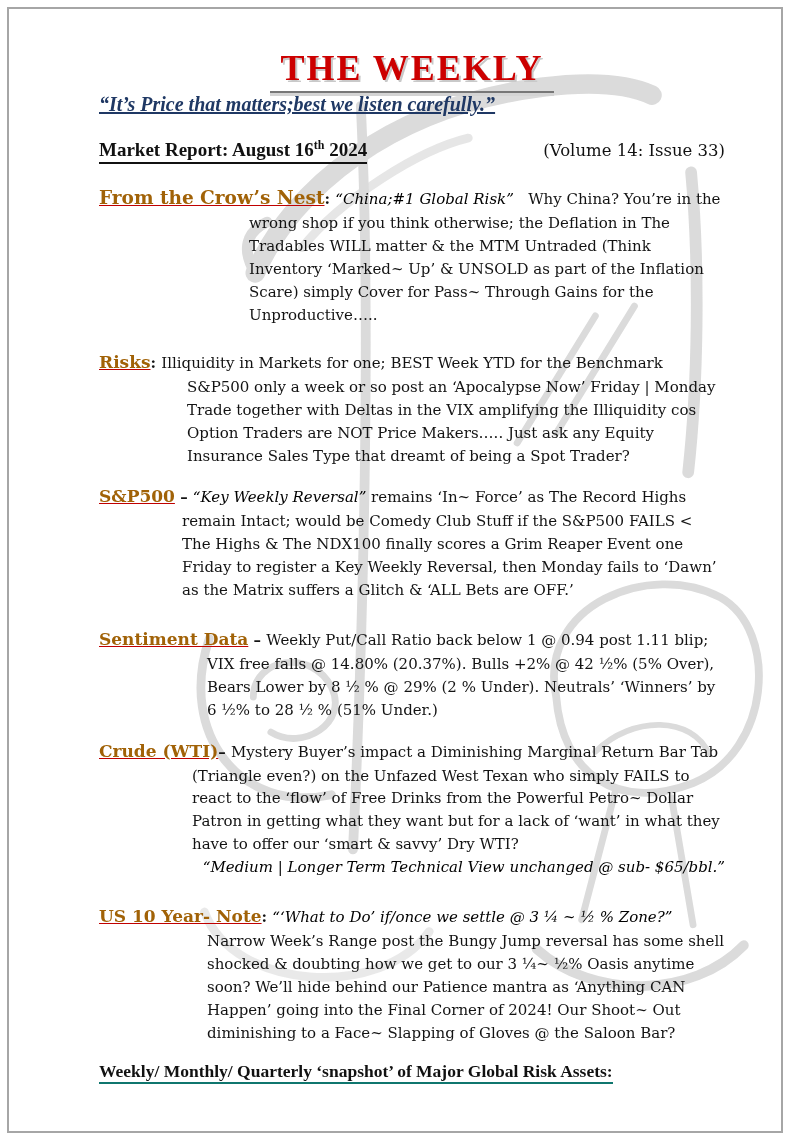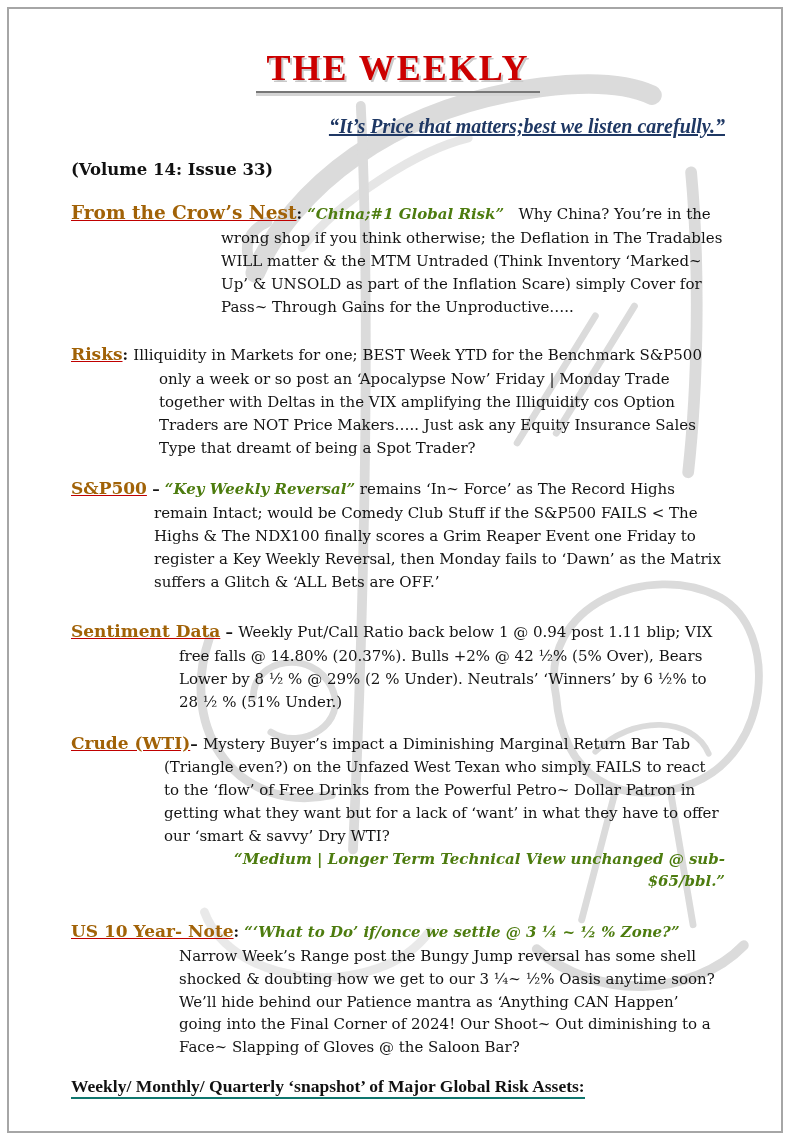--- a/index.html
+++ b/index.html
@@ -1,42 +1,42 @@
 <!DOCTYPE html>
 <html><head>
 <meta charset="utf-8">
 <style>
   html,body{margin:0;padding:0;background:#fff;}
   body{width:790px;height:1140px;position:relative;font-family:"DejaVu Serif",serif;-webkit-font-smoothing:antialiased;}
-  .page{position:absolute;left:7px;top:7px;right:7px;bottom:7px;border:2px solid #a6a6a6;background:#fff;overflow:hidden;}
+  .page{position:absolute;left:7px;top:7px;right:7px;bottom:7px;border:2px solid #a6a6a6;background:#fff;overflow:hidden;padding-left:28px;}
   .watermark{position:absolute;left:0;top:0;width:100%;height:100%;z-index:0;pointer-events:none;}
   .content{position:relative;z-index:1;padding:26px 56px 0 62px;}
 
   .title-wrap{text-align:center;margin-top:12px;}
   .title{display:inline-block;font-family:"Liberation Serif",serif;font-weight:700;font-size:36px;letter-spacing:2px;color:#cc0000;text-shadow:2px 2px 0 #c9c9c9;border-bottom:2px solid #777;box-shadow:0 3px 0 #d4d4d4;padding:0 10px 2px 10px;}
 
-  .tagline-wrap{text-align:right;margin-top:22px;}
+  .tagline-wrap{text-align:left;}
   .tagline{font-size:20px;font-style:italic;font-weight:600;color:#1f3864;text-decoration:underline;font-family:"Liberation Serif",serif;}
 
   .report-row{display:flex;justify-content:space-between;align-items:baseline;margin-top:22px;}
   .report-heading{font-weight:700;font-size:19px;color:#111;border-bottom:2.5px solid #111;padding-bottom:1px;font-family:"Liberation Serif",serif;}
   .report-heading sup{font-size:12px;}
-  .volume{font-size:16.5px;color:#111;font-weight:bold;}
+  .volume{font-size:16.5px;color:#111;}
 
   .para{font-size:15px;line-height:1.52;color:#131313;margin:0 0 17px 0;}
   .para.s0{margin-top:20px;padding-left:150px;text-indent:-150px;}
   .para.s1{padding-left:88px;text-indent:-88px;margin-top:24px;}
   .para.s2{padding-left:83px;text-indent:-83px;margin-top:14px;}
   .para.s3{padding-left:108px;text-indent:-108px;margin-top:26px;}
   .para.s4{padding-left:93px;text-indent:-93px;}
   .para.s5{padding-left:108px;text-indent:-108px;margin-top:26px;}
   .shead{color:#a16207;font-weight:700;font-size:17px;text-decoration:underline;text-decoration-color:#c00000;}
   .para.s0 .shead{font-size:18.5px;}
   .sep{font-weight:700;color:#131313;}
-  .bluequote{color:#4d7c0f;font-style:italic;font-weight:700;}
+  .bluequote{color:#000000;font-style:italic;font-weight:400;}
   .tail{display:block;text-indent:0;text-align:right;}
 
   .table-heading-wrap{margin-top:12px;margin-bottom:14px;}
   .table-heading{display:inline-block;font-family:"Liberation Serif",serif;font-weight:700;font-size:17.5px;color:#111;border-bottom:2px solid #0f766e;}
 </style>
 </head>
 <body>
 
 <div class="page">
 
@@ -61,20 +61,21 @@
 
     <div class="title-wrap">
       <span class="title">THE WEEKLY</span>
     </div>
 
     <div class="tagline-wrap">
       <span class="tagline">“It’s Price that matters;best we listen carefully.”</span>
     </div>
 
     <div class="report-row">
+      <span class="report-heading"><span>Market Report: August 16</span><sup>th</sup><span> 2024</span></span>
       <span class="volume">(Volume 14: Issue 33)</span>
     </div>
 
     <p class="para s0"><span class="shead">From the Crow’s Nest</span><span class="sep">: </span><span class="bluequote">“China;#1 Global Risk”</span><span>&nbsp;&nbsp; Why China? You’re in the wrong shop if you think otherwise; the Deflation in The Tradables WILL matter &amp; the MTM Untraded (Think Inventory ‘Marked~ Up’ &amp; UNSOLD as part of the Inflation Scare) simply Cover for Pass~ Through Gains for the Unproductive…..</span></p>
 
     <p class="para s1"><span class="shead">Risks</span><span class="sep">: </span><span>Illiquidity in Markets for one; BEST Week YTD for the Benchmark S&amp;P500 only a week or so post an ‘Apocalypse Now’ Friday | Monday Trade together with Deltas in the VIX amplifying the Illiquidity cos Option Traders are NOT Price Makers….. Just ask any Equity Insurance Sales Type that dreamt of being a Spot Trader?</span></p>
 
     <p class="para s2"><span class="shead">S&amp;P500</span><span class="sep"> – </span><span class="bluequote">“Key Weekly Reversal”</span><span> remains ‘In~ Force’ as The Record Highs remain Intact; would be Comedy Club Stuff if the S&amp;P500 FAILS &lt; The Highs &amp; The NDX100 finally scores a Grim Reaper Event one Friday to register a Key Weekly Reversal, then Monday fails to ‘Dawn’ as the Matrix suffers a Glitch &amp; ‘ALL Bets are OFF.’</span></p>
 
     <p class="para s3"><span class="shead">Sentiment Data</span><span class="sep"> – </span><span>Weekly Put/Call Ratio back below 1 @ 0.94 post 1.11 blip; VIX free falls @ 14.80% (20.37%). Bulls +2% @ 42 ½% (5% Over), Bears Lower by 8 ½ % @ 29% (2 % Under). Neutrals’ ‘Winners’ by 6 ½% to 28 ½ % (51% Under.)</span></p>

